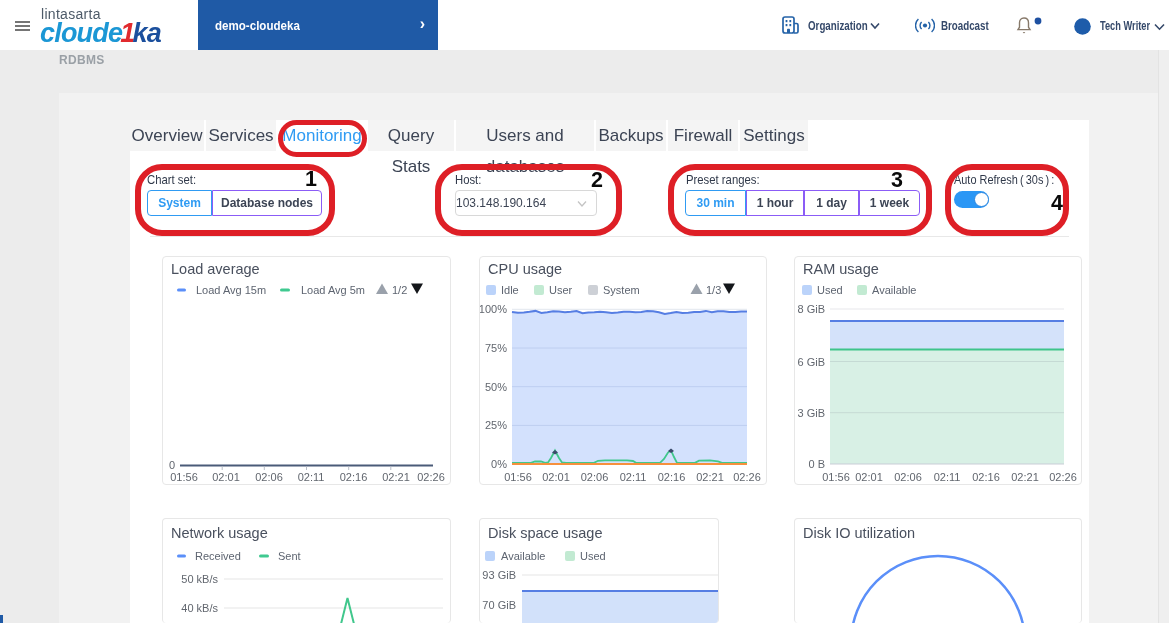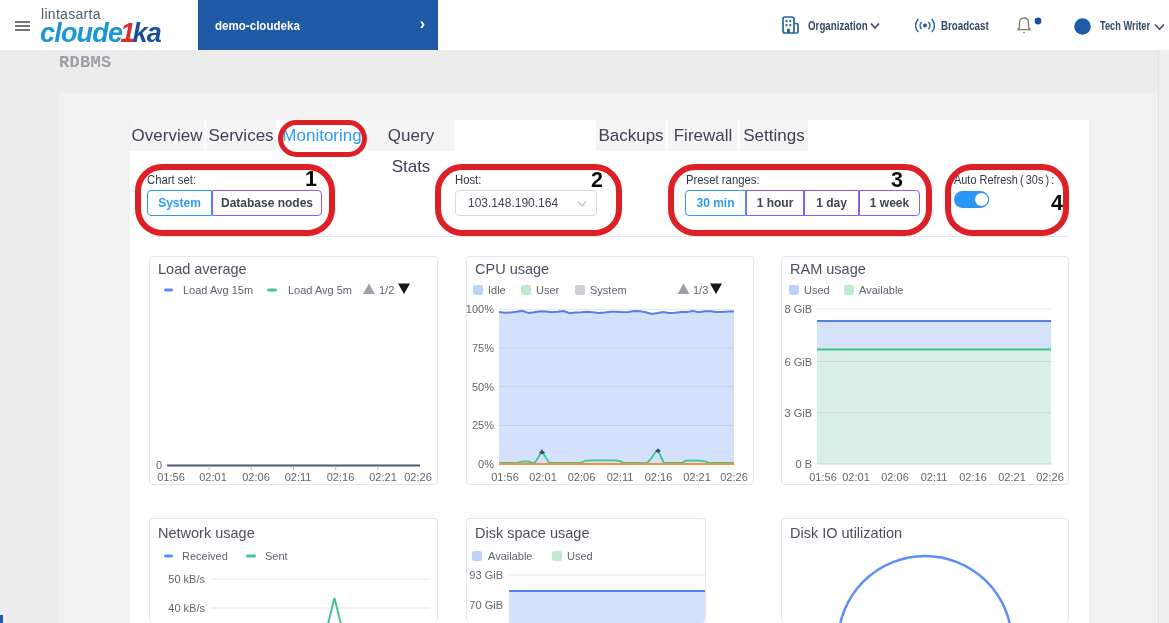--- a/index.html
+++ b/index.html
@@ -13,21 +13,21 @@
 #logo-top { left:41px; top:6px; font-size:14px; color:#4d5a68; letter-spacing:.3px; }
 #logo-main { left:40px; top:18px; font-size:27px; font-weight:bold; font-style:italic; letter-spacing:-.8px; }
 #logo-main .lb { color:#1b97d5; }
 #logo-main .rd { color:#e12a2e; margin:0 -2px; }
 #logo-main .db { color:#1b4f9d; }
 #projbox { left:198px; top:0; width:240px; height:50px; background:#1f5aa6; color:#fff;padding-left:40px; }
 #projbox .nm { position:absolute; left:17px; top:18px; font-size:13px; font-weight:bold; transform:scaleX(.89); transform-origin:0 0; }
 #projbox .ch { position:absolute; right:13px; top:15px; font-size:16px; font-weight:bold; }
 .htxt { position:absolute; font-size:12.5px; font-weight:bold; color:#35496a; top:19px; transform:scaleX(.78); transform-origin:0 50%; white-space:nowrap; }
 
-#rdbms { left:59px; top:53px; font-size:17px; font-weight:bold; color:#9aa0a6; letter-spacing:.3px;font-family:Liberation Mono, monospace; }
+#rdbms { left:59px; top:53px; font-size:12px; font-weight:bold; color:#9aa0a6; letter-spacing:.3px; }
 
 #panel { left:59px; top:93px; width:1099px; height:530px; background:#f2f2f2; }
 #rightcol { left:1158px; top:50px; width:11px; height:573px; background:#efefef; border-left:1px solid #e3e3e3; }
 #card { left:130px; top:120px; width:959px; height:503px; background:#fff; }
 #bluecorner { left:0; top:615px; width:3px; height:8px; background:#1f5aa6; }
 
 .tab { position:absolute; top:0; height:31px; line-height:31px; text-align:center; background:#f4f4f4; font-size:17px; color:#3c4454; }
 .tab.active { background:#fff; color:#2f9bf3; }
 
 .lbl { position:absolute; font-size:13px; color:#30394a; white-space:nowrap; transform:scaleX(.87); transform-origin:0 0; }
@@ -35,21 +35,21 @@
 .btn.sel { border:1px solid #2f9bf3; color:#2f9bf3; z-index:2; }
 #hostsel { position:absolute; left:325px; top:70px; width:142px; height:26px; border:1px solid #d8d8d8; border-radius:4px; font-size:12px; color:#3c4454; line-height:24px; background:#fff; }
 #toggle { position:absolute; left:824px; top:70.5px; width:35px; height:17.5px; border-radius:9px; background:#2b97f5; }
 #toggle .knob { position:absolute; right:0px; top:1px; width:15.5px; height:15.5px; border-radius:8px; background:#fff; border:1px solid #2a86e0; }
 
 .oval { position:absolute; border:6.5px solid #de1f26; border-radius:27px; z-index:4; }
 .num { position:absolute; font-size:21.5px; font-weight:bold; color:#0a0a0a; z-index:4; }
 
 #divider { left:150px; top:236px; width:919px; height:1px; background:#e8e8e8; }
 
-.ccard { position:absolute; background:#fff; border:1px solid #e7e7e7; border-radius:4px; overflow:hidden; }
+.ccard { position:absolute; background:#fff; border:1px solid #e7e7e7; border-radius:4px; overflow:hidden;margin-left:13px; }
 .ctitle { position:absolute; left:8px; top:4px; font-size:14.5px; color:#49505e; }
 .ccard svg { position:absolute; left:0; top:0; }
 .cl { font-size:11px; fill:#5d6470; }
 .al { font-size:11px; fill:#61666e; }
 </style>
 </head>
 <body>
 <div id="panel" class="abs"></div>
 <div id="rightcol" class="abs"></div>
 <div id="card" class="abs"></div>
@@ -107,32 +107,33 @@
   <svg class="abs" style="left:1154px;top:23px" width="11" height="8" viewBox="0 0 11 8">
       <path d="M1 1.5 L5.5 6.2 L10 1.5" fill="none" stroke="#35496a" stroke-width="1.6"></path>
     </svg>
 </div>
 
 <div class="abs" style="left:130px;top:120px;width:959px;height:31px">
   <div class="tab" style="left:0px;width:74px">Overview</div>
   <div class="tab" style="left:76px;width:70px">Services</div>
   <div class="tab active" style="left:148px;width:88px">Monitoring</div>
   <div class="tab" style="left:238px;width:86px">Query Stats</div>
+  <div class="tab" style="left:326px;width:138px">Users and databases</div>
   <div class="tab" style="left:466px;width:70px">Backups</div>
   <div class="tab" style="left:538px;width:70px">Firewall</div>
   <div class="tab" style="left:610px;width:68px">Settings</div>
 </div>
 
 <div class="abs" style="left:130px;top:120px;width:959px;height:120px">
   <div class="lbl" style="left:17px;top:52px">Chart set:</div>
   <div class="btn sel" style="left:17px;width:65px;border-radius:4px 0 0 4px">System</div>
   <div class="btn" style="left:82px;width:110px;border-radius:0 4px 4px 0">Database nodes</div>
 
   <div class="lbl" style="left:325px;top:52px">Host:</div>
-  <div id="hostsel"><span style="margin-left:12px">103.148.190.164</span>
+  <div id="hostsel"><span style="">103.148.190.164</span>
     <svg style="position:absolute;right:9px;top:9px" width="10" height="8" viewBox="0 0 10 8">
         <path d="M1 1.5 L5 6 L9 1.5" fill="none" stroke="#c4c4c4" stroke-width="1.3"></path>
       </svg>
   </div>
 
   <div class="lbl" style="left:556px;top:52px">Preset ranges:</div>
   <div class="btn sel" style="left:555px;width:61px;border-radius:4px 0 0 4px">30 min</div>
   <div class="btn" style="left:616px;width:58px">1 hour</div>
   <div class="btn" style="left:674px;width:55px">1 day</div>
   <div class="btn" style="left:729px;width:61px;border-radius:0 4px 4px 0">1 week</div>

